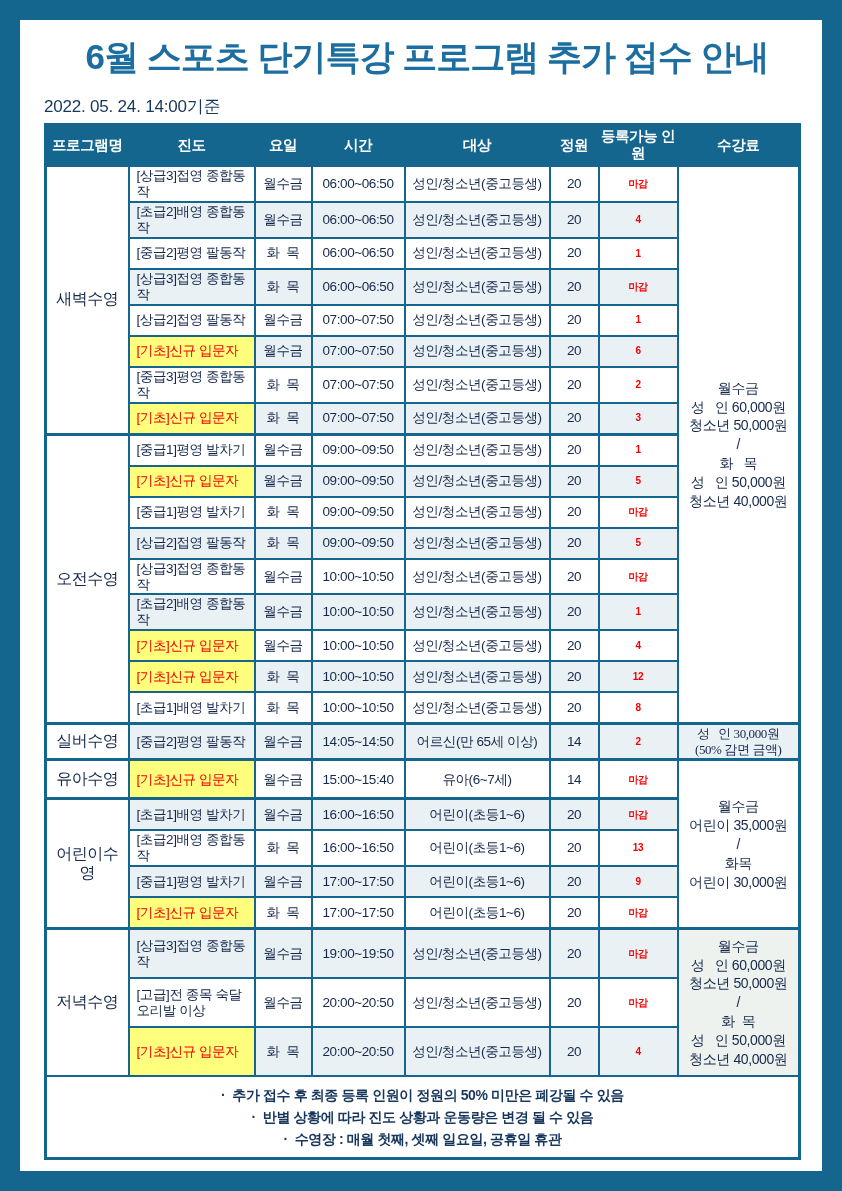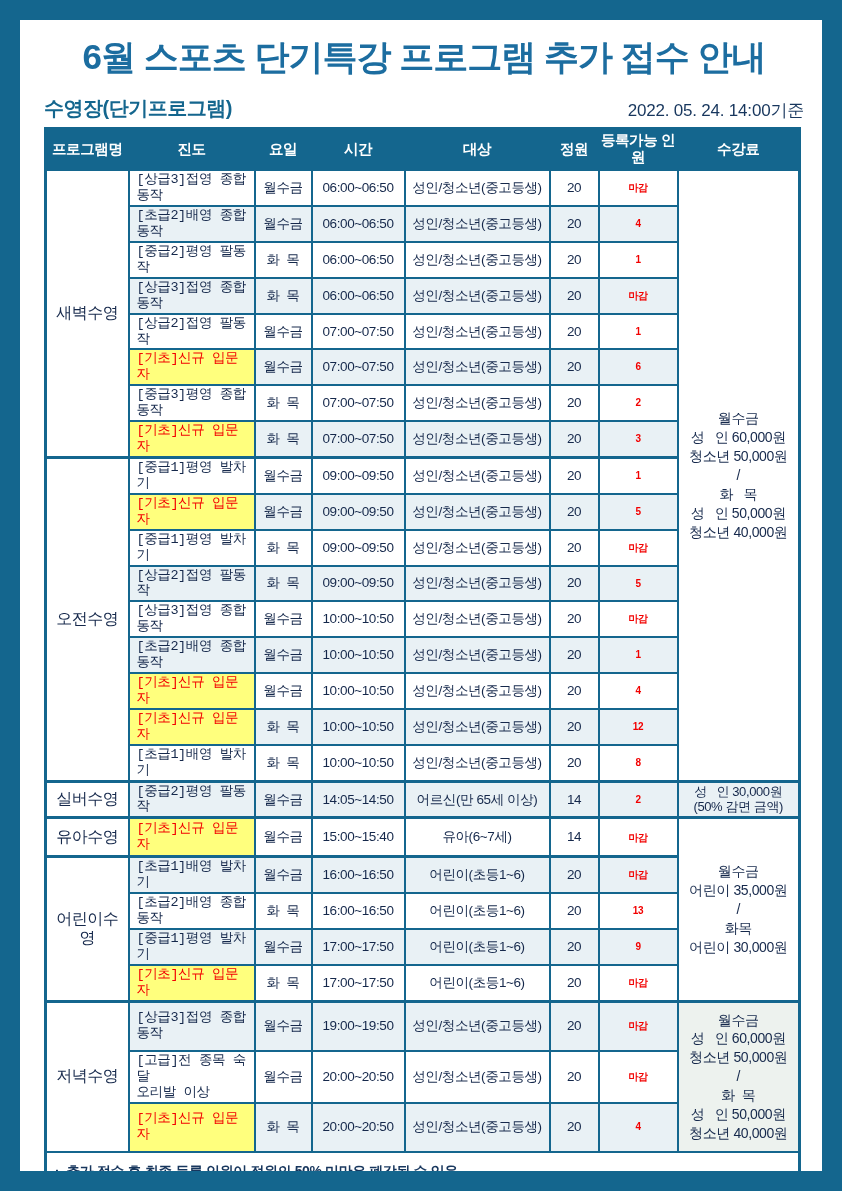--- a/index.html
+++ b/index.html
@@ -1,55 +1,54 @@
 <!DOCTYPE html>
 <html style="--accent: #14668E; --title: #1C6DA0; --navy: #17365D; --text: #15284B; --red: #F20000; --yellow: #FFFF7D; --rowalt: #E9F1F5; --feetint: #EDF2EE;"><head>
 <meta charset="utf-8">
 <style>
   html,body{margin:0;padding:0;background:#fff;}
   body{font-family:"Liberation Sans","DejaVu Sans",sans-serif;color:var(--text,#15284B);}
   .page{box-sizing:border-box;width:842px;height:1191px;border:20px solid var(--accent,#14668E);
-        padding:6px 18px 0 24px;position:relative;background:#fff;overflow:hidden;}
+        padding:6px 12px 0 24px;position:relative;background:#fff;overflow:hidden;}
   .title{margin-top:8px;text-align:center;font-size:35px;font-weight:800;letter-spacing:-1px;
          color:var(--title,#1C6DA0);white-space:nowrap;}
   .subhead{display:flex;justify-content:space-between;align-items:flex-end;margin-top:14px;margin-bottom:5px;}
   .section-title{font-size:20px;font-weight:800;color:var(--accent,#14668E);letter-spacing:-0.5px;}
   .asof{font-size:17px;font-weight:400;color:var(--navy,#17365D);letter-spacing:-0.2px;}
 
   table{border-collapse:collapse;table-layout:fixed;width:754px;border-radius:21px;}
   .main-table{border:3px solid var(--accent,#14668E);}
   .main-table th,.main-table td{border:2px solid var(--accent,#14668E);font-size:13.5px;
       letter-spacing:-0.4px;text-align:center;vertical-align:middle;padding:1px 3px;line-height:1.18;}
   .main-table th{background:var(--accent,#14668E);color:#fff;font-size:14.5px;font-weight:700;height:29px;padding:2px 1px;}
   .r-std td{height:27px}
   .r-mid td{height:31px}
   .r-mid2 td{height:34px}
   .r-tall td{height:45px}
   tr.gstart td{border-top-width:3px;}
   tr.alt td{background:var(--rowalt,#E9F1F5);}
   td.group-cell{background:#fff !important;font-size:16px;letter-spacing:-0.5px;}
-  td.level{ text-align:left;padding-left:7px;white-space:pre-line;font-family:Liberation Mono, monospace;}
+  td.level{ text-align:left;padding-left:7px;white-space:pre-line;}
   td.level.hl{background:var(--yellow,#FFFF7D) !important;color:var(--red,#F20000);}
   td.avail{color:var(--red,#F20000);font-weight:700;font-size:10px;}
   td.fee{background:#fff !important;white-space:pre-line;font-size:14px;line-height:1.35;letter-spacing:-0.4px;}
   td.fee.tint{background:var(--feetint,#EDF2EE) !important;}
-  td.fee.alt2{background:var(--rowalt,#E9F1F5) !important;font-size:13px;line-height:1.2;}
-  td.notes-cell{height:72px;text-align:left;padding:4px 8px;background:#fff;}
+  td.fee.alt2{background:var(--rowalt,#E9F1F5) !important;font-size:13px;line-height:1.2;font-family:Liberation Serif, serif;}
+  td.notes-cell{height:72px;text-align:center;padding:4px 8px;background:#fff;}
   .note-line{font-size:14px;font-weight:600;letter-spacing:-0.4px;line-height:22px;color:var(--navy,#17365D);}
 
   .contact-head{margin-top:16px;font-size:21px;font-weight:800;color:var(--title,#1C6DA0);letter-spacing:-0.5px;}
 </style>
 </head>
 <body>
 
 <div class="page">
   <div class="title">6월 스포츠 단기특강 프로그램 추가 접수 안내</div>
 
   <div class="subhead">
-    <div class="section-title">수영장(단기프로그램)</div>
     <div class="asof">2022. 05. 24. 14:00기준</div>
   </div>
 
   <table class="main-table">
     <colgroup>
       <col style="width:83px">
         <col style="width:126px">
         <col style="width:57px">
         <col style="width:93px">
       <col style="width:145px">

